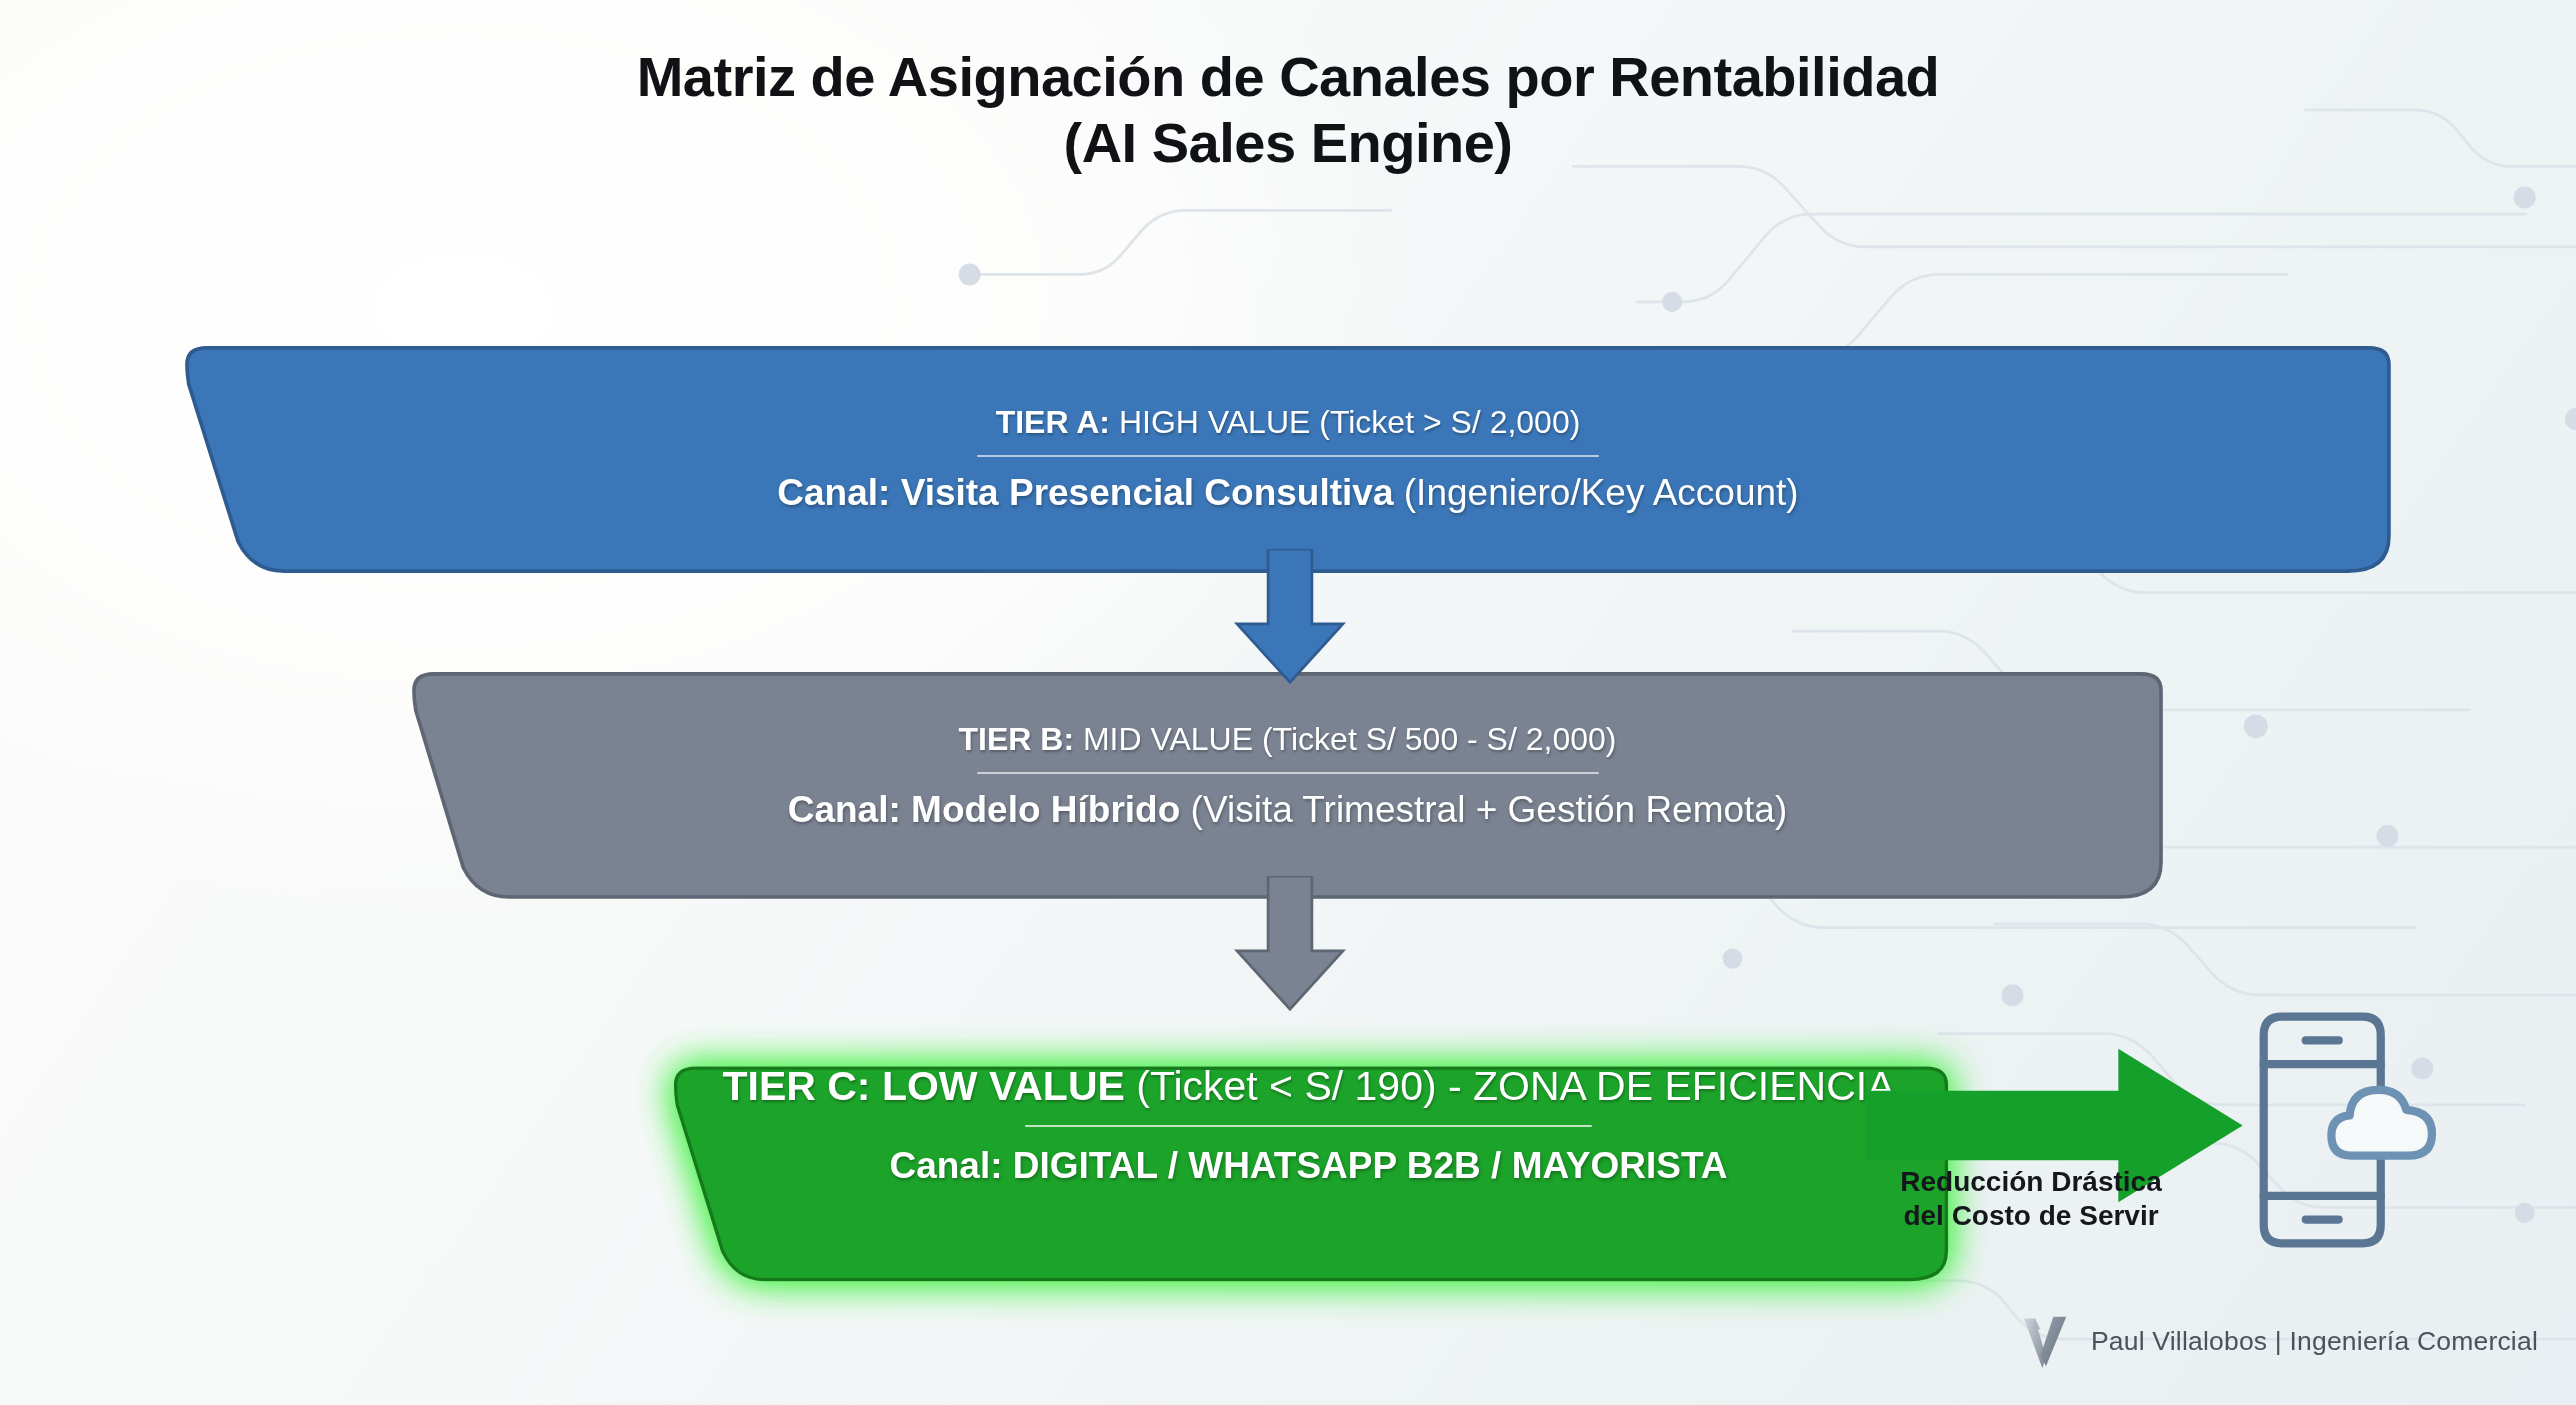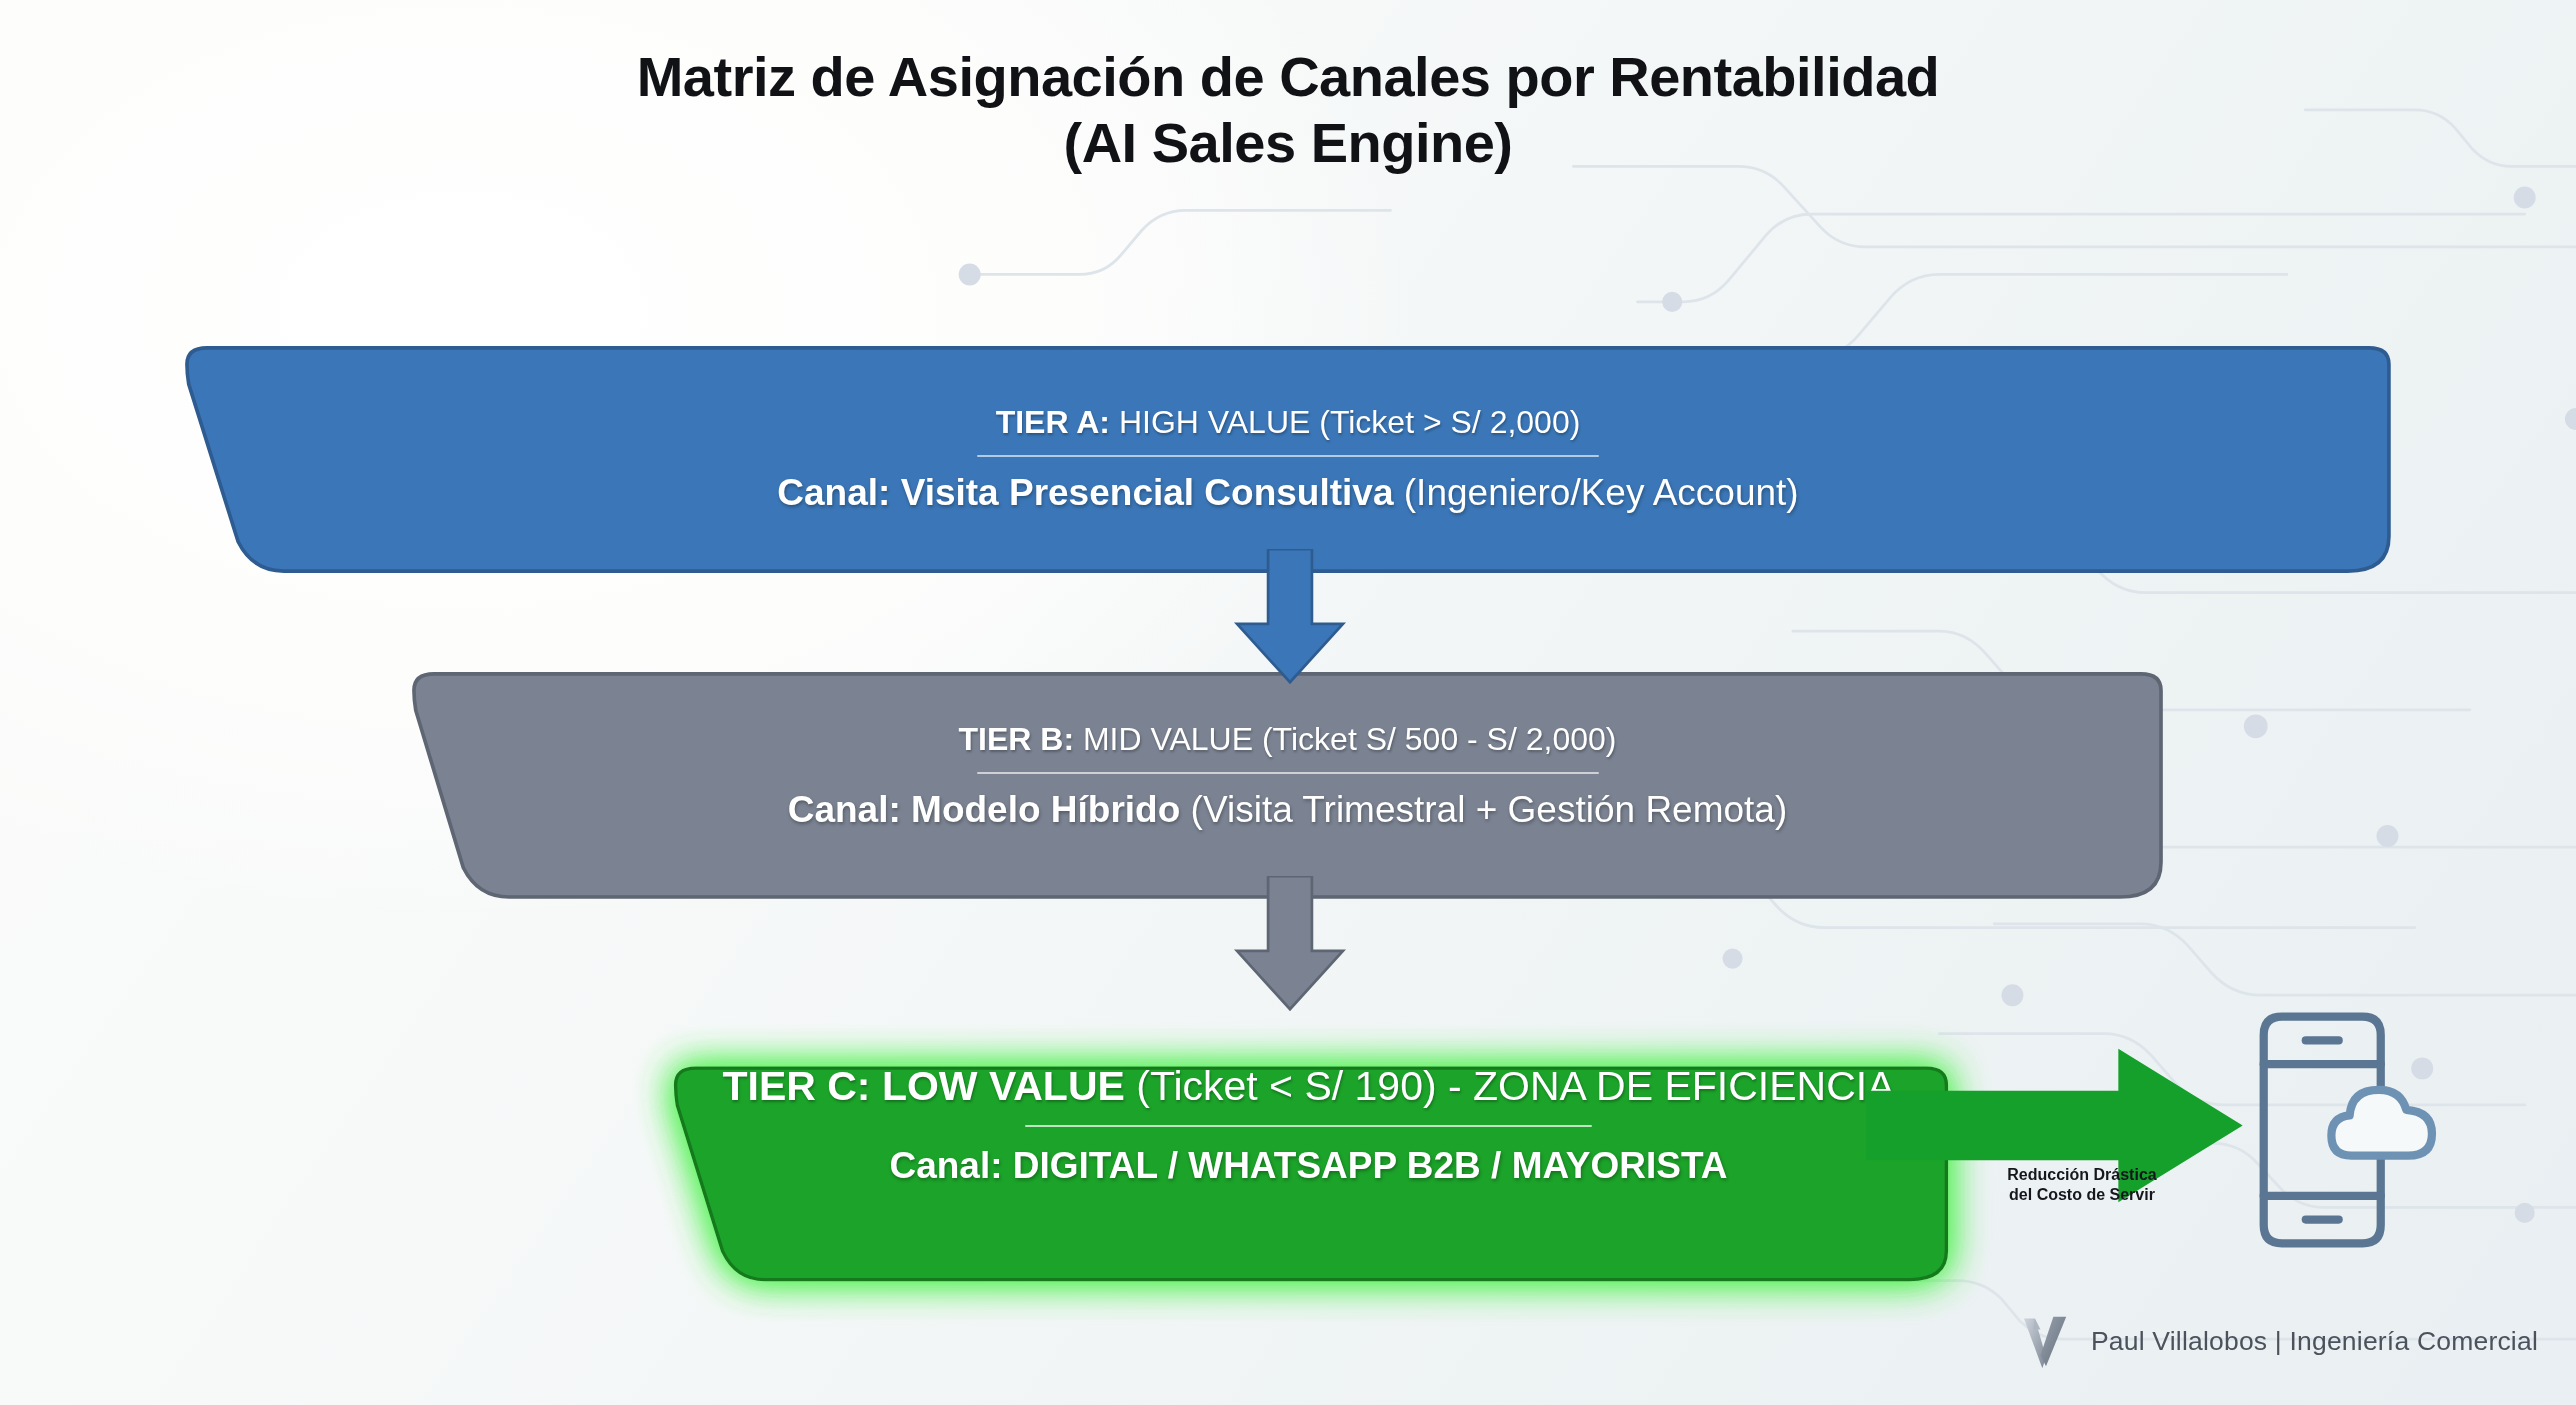--- a/index.html
+++ b/index.html
@@ -97,24 +97,24 @@
 
   
   .connector { position:absolute; z-index:3; }
   #arrow-ab { left:1217px; top:549px; width:146px; height:137px; }
   #arrow-bc { left:1217px; top:876px; width:146px; height:137px; }
 
   
   #green-arrow { position:absolute; left:1866px; top:1034px; width:384px; height:183px; z-index:4; }
   #reduction-label {
     position:absolute;
-    left:1931px; top:1165px;
+    left:1880px; top:1165px;
     width:302px;
     text-align:center;
-    font-size:16px;
+    font-size:28px;
     font-weight:bold;
     line-height:1.22;
     color:#15171c;
     z-index:5;
   }
   #phone-cloud { position:absolute; left:2227px; top:1002px; width:238px; height:256px; z-index:4; }
 
   
   #footer {
     position:absolute;

